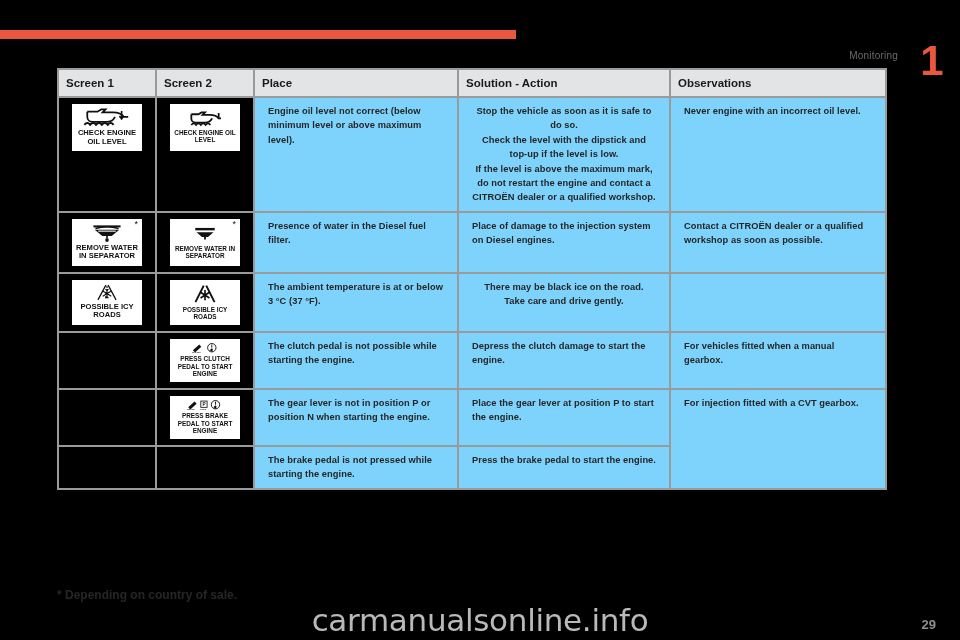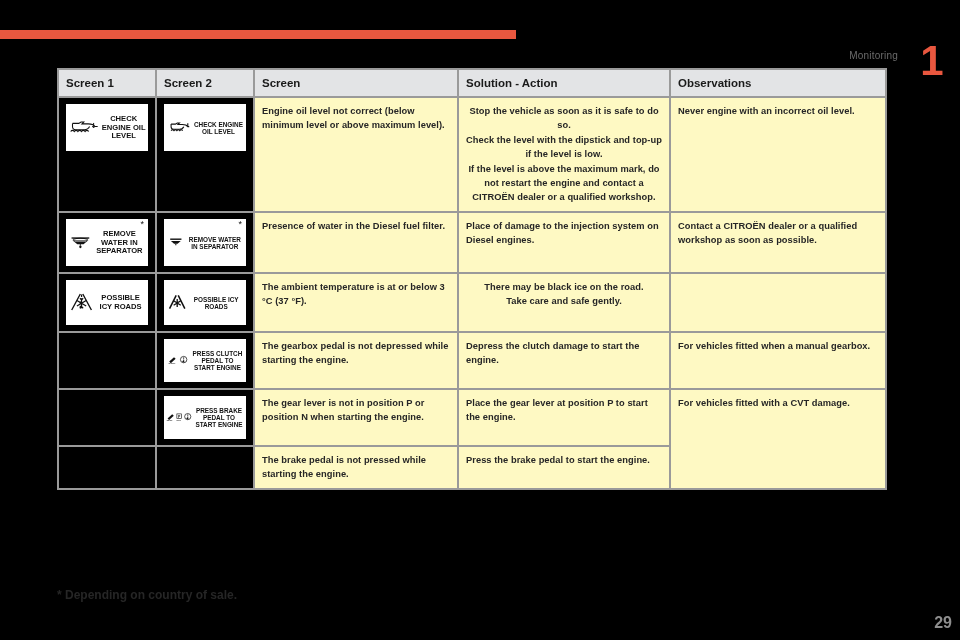--- a/index.html
+++ b/index.html
@@ -30,26 +30,26 @@
     display:flex; align-items:center; justify-content:center;
   }
   .chapter-tab span {
     font-size: 42px; font-weight: bold; color: #e9573f; line-height: 1;
   }
 
   
   .tbl-wrap { position: absolute; left: 57px; top: 68px; width: 828px; }
   table.manual {
     width: 828px; border-collapse: collapse; table-layout: fixed;
-    background: #fef9c3;
+    background: #7dd3fc;
   }
   table.manual th, table.manual td {
     border: 2px solid #9a9a9a;
     vertical-align: top;
-    padding: 6px 7px;
+    padding: 6px 13px;
   }
   table.manual thead th {
     background: #e3e4e6; color: #1a1a1a;
     font-size: 11.5px; font-weight: bold;
     text-align: left; height: 27px; padding: 7px;
   }
   col.c1 { width: 98px; }
   col.c2 { width: 98px; }
   col.c3 { width: 204px; }
   col.c4 { width: 212px; }
@@ -59,21 +59,21 @@
     color: #262626; font-size: 9.3px; font-weight: bold;
     line-height: 1.55; letter-spacing: .05px;
   }
   td.txt p { margin: 0; text-align: center; }
   td.pict { background: #000; padding: 3px; }
   td.empty { background: #000; }
 
   
   .tile {
     background: #fff; width: 100%;
-    display: flex; flex-direction: row;
+    display: flex; flex-direction: column;
     align-items: center; justify-content: center;
     position: relative;
     padding: 4px 2px 5px;
   }
   .tile .star {
     position: absolute; top: 1px; right: 4px;
     font-size: 9px; color: #111; line-height: 1;
   }
   .tile .cap {
     color: #111; font-weight: bold; text-align: center;
@@ -97,22 +97,22 @@
     color: #262626; font-size: 12px; font-weight: bold;
   }
   
   .watermark {
     position: absolute; left: 0; right: 0; bottom: 2px;
     text-align: center;
     font-size: 31px; color: #b9b9b9; letter-spacing: -.3px;
     font-family: "DejaVu Sans", sans-serif;
   }
   .pageno {
-    position: absolute; right: 8px; bottom: 8px;
-    font-size: 16px; font-weight: bold; color: #8e8e8e;
+    position: absolute; right: 24px; bottom: 8px;
+    font-size: 13px; font-weight: bold; color: #8e8e8e;
   }
 </style>
 </head>
 <body>
 
 <div class="page">
 
   <div class="top-rule"></div>
 
   <div class="chapter-label">Monitoring</div>
@@ -127,21 +127,21 @@
         <col class="c1">
           <col class="c2">
           <col class="c3">
           <col class="c4">
           <col class="c5">
       </colgroup>
       <thead>
         <tr>
           <th>Screen 1</th>
           <th>Screen 2</th>
-          <th>Screen</th>
+          <th>Place</th>
           <th>Solution - Action</th>
           <th>Observations</th>
         </tr>
       </thead>
       <tbody>
 
         <tr>
           <td class="pict">
             <div class="tile big s1a">
               <svg width="74" height="26" viewBox="0 0 74 26">
@@ -230,21 +230,21 @@
                 <g stroke="#111" stroke-width="2.6" fill="none">
                   <path d="M22 9 v16 M15 12.5 L29 21.5 M29 12.5 L15 21.5"></path>
                 </g>
               </svg>
               <div class="cap">POSSIBLE ICY ROADS</div>
             </div>
           </td>
           <td class="txt">The ambient temperature is at or below 3 °C (37 °F).</td>
           <td class="txt">
               <p>There may be black ice on the road.</p>
-              <p>Take care and safe gently.</p>
+              <p>Take care and drive gently.</p>
             </td>
           <td class="txt"></td>
         </tr>
 
         <tr>
           <td class="empty"></td>
           <td class="pict">
             <div class="tile small s2d">
               <svg width="62" height="20" viewBox="0 0 62 20">
                 <g>
@@ -253,21 +253,21 @@
                 </g>
                 <g>
                   <circle cx="44" cy="9" r="8" fill="none" stroke="#111" stroke-width="1.8"></circle>
                   <path d="M44 3 v6" stroke="#111" stroke-width="1.8"></path>
                   <path d="M40 14 l4 -4 l2 2 l-1 5 z" fill="#111"></path>
                 </g>
               </svg>
               <div class="cap">PRESS CLUTCH PEDAL TO START ENGINE</div>
             </div>
           </td>
-          <td class="txt">The gearbox pedal is not depressed while starting the engine.</td>
+          <td class="txt">The clutch pedal is not possible while starting the engine.</td>
           <td class="txt">Depress the clutch damage to start the engine.</td>
           <td class="txt">For vehicles fitted when a manual gearbox.</td>
         </tr>
 
         <tr>
           <td class="empty"></td>
           <td class="pict">
             <div class="tile small s2e">
               <svg width="72" height="20" viewBox="0 0 72 20">
                 <g>
@@ -283,31 +283,32 @@
                   <circle cx="56" cy="9" r="8" fill="none" stroke="#111" stroke-width="1.8"></circle>
                   <path d="M56 3 v6" stroke="#111" stroke-width="1.8"></path>
                   <path d="M52 14 l4 -4 l2 2 l-1 5 z" fill="#111"></path>
                 </g>
               </svg>
               <div class="cap">PRESS BRAKE PEDAL TO START ENGINE</div>
             </div>
           </td>
           <td class="txt">The gear lever is not in position P or position N when starting the engine.</td>
           <td class="txt">Place the gear lever at position P to start the engine.</td>
-          <td class="txt" rowspan="2">For vehicles fitted with a CVT damage.</td>
+          <td class="txt" rowspan="2">For injection fitted with a CVT gearbox.</td>
         </tr>
 
         <tr>
           <td class="empty"></td>
           <td class="empty"></td>
           <td class="txt">The brake pedal is not pressed while starting the engine.</td>
           <td class="txt">Press the brake pedal to start the engine.</td>
         </tr>
 
       </tbody>
     </table>
   </div>
 
   <div class="footnote">* Depending on country of sale.</div>
 
+  <div class="watermark">carmanualsonline.info</div>
   <div class="pageno">29</div>
 
 </div>
 
 </body></html>

